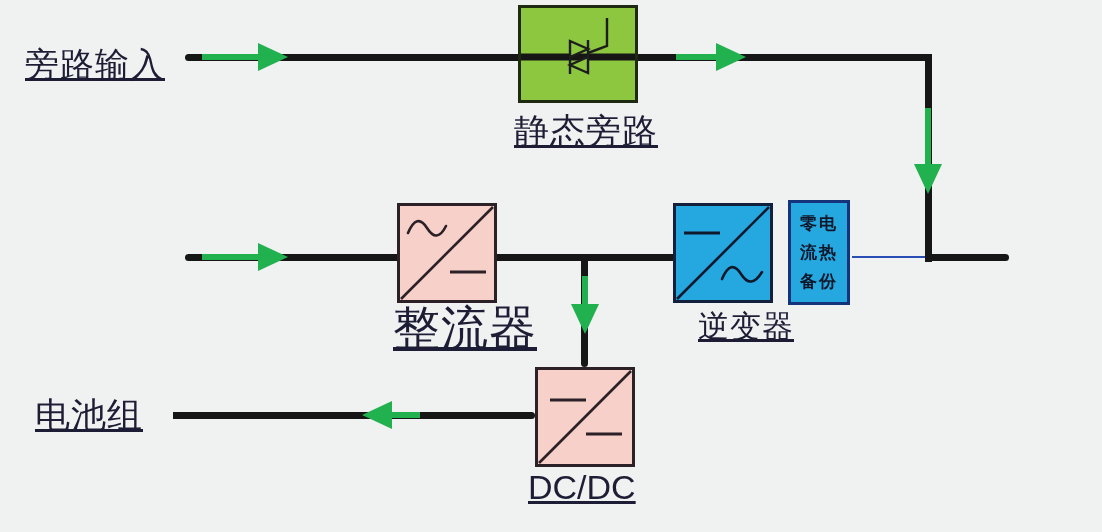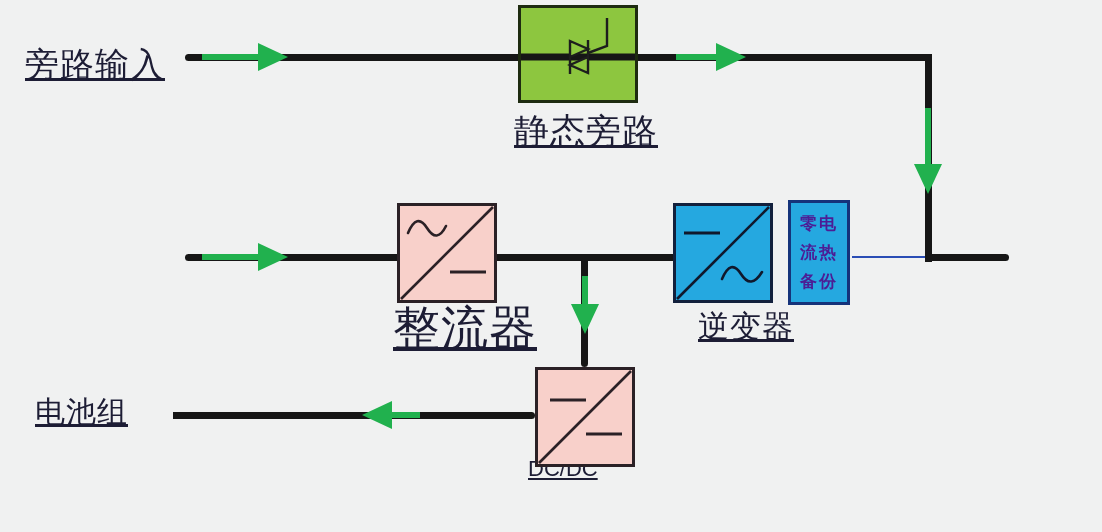--- a/index.html
+++ b/index.html
@@ -32,45 +32,45 @@
   .box svg{display:block;width:100%;height:100%;}
   
   .pinkbox{background:#f8d0ca;border:3px solid #2b2126;}
   .bluebox{background:#25a8e0;border:3px solid #12203c;}
   .greenbox{background:#8dc63f;border:3px solid #1e2b10;}
   .backupbox{
     background:#25a8e0;border:3px solid #15337a;
     display:flex;flex-direction:column;align-items:center;justify-content:space-evenly;
   }
   .backupbox .row{
-    color:#4c1d95;font-weight:bold;font-size:17px;line-height:1;letter-spacing:2px;text-align:center;
+    color:#0f172a;font-weight:bold;font-size:17px;line-height:1;letter-spacing:2px;text-align:center;
   }
   
   .arrow{position:absolute;}
   .arrow .tail{position:absolute;background:#21b14e;}
   .arrow .head{position:absolute;width:0;height:0;}
   .ar .tail{left:0;top:11px;height:6px;}
   .ar .head{top:0;border-top:14px solid transparent;border-bottom:14px solid transparent;border-left:30px solid #21b14e;}
   .al .head{left:0;top:0;border-top:14px solid transparent;border-bottom:14px solid transparent;border-right:30px solid #21b14e;}
   .al .tail{left:30px;top:11px;height:6px;}
   .ad .tail{top:0;width:6px;}
   .ad .head{border-left:14px solid transparent;border-right:14px solid transparent;border-top:30px solid #21b14e;}
   .thinblue{position:absolute;height:2px;background:#2a4db5;}
 </style>
 </head>
 <body>
 
 <div id="canvas">
 
   <div class="label" style="left:25px;top:42px;font-size:34px;">旁路输入</div>
-  <div class="label" style="left:35px;top:392px;font-size:30px;">电池组</div>
+  <div class="label" style="left:35px;top:392px;font-size:35px;">电池组</div>
   <div class="label" style="left:514px;top:108px;font-size:35px;">静态旁路</div>
   <div class="label" style="left:393px;top:297px;font-size:47px;">整流器</div>
   <div class="label" style="left:678px;top:306px;font-size:31px;margin-left:20px;">逆变器</div>
-  <div class="label" style="left:528px;top:456px;font-size:22px;letter-spacing:0;">DC/DC</div>
+  <div class="label" style="left:528px;top:468px;font-size:34px;letter-spacing:0;">DC/DC</div>
 
   <div class="hline cap-l" style="left:185px;top:54px;width:333px;height:7px;"></div>
   <div class="hline" style="left:638px;top:54px;width:294px;height:7px;"></div>
   <div class="vline" style="left:925px;top:54px;width:7px;height:208px;"></div>
   <div class="hline cap-r" style="left:925px;top:254px;width:84px;height:7px;"></div>
   <div class="hline cap-l" style="left:185px;top:254px;width:212px;height:7px;"></div>
   <div class="hline" style="left:497px;top:254px;width:176px;height:7px;"></div>
   <div class="vline cap-b" style="left:581px;top:257px;width:7px;height:110px;"></div>
   <div class="hline cap-l cap-r" style="left:173px;top:412px;width:362px;height:7px;"></div>
   <div class="thinblue" style="left:852px;top:256px;width:73px;"></div>

